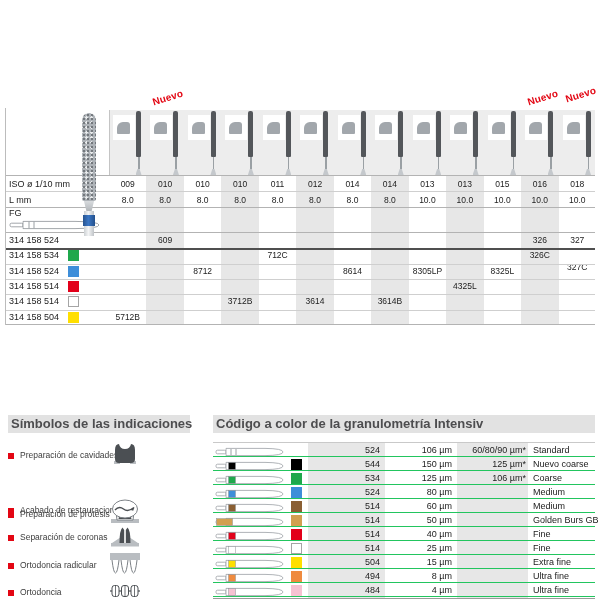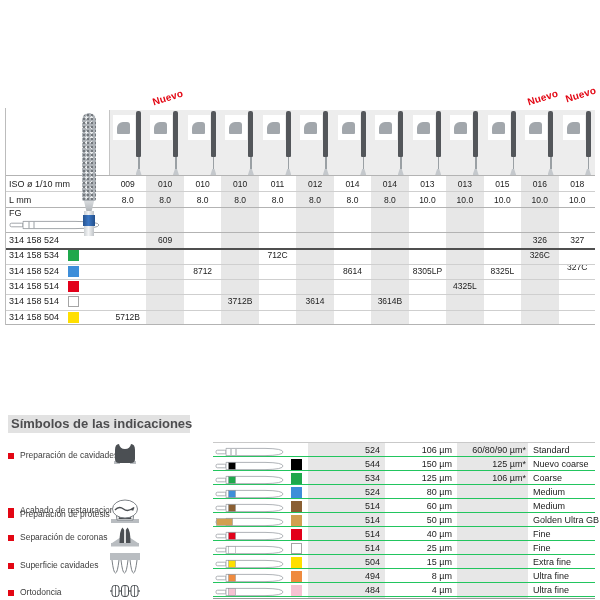--- a/index.html
+++ b/index.html
@@ -313,21 +313,21 @@
           <div class="sym-label">Separación de coronas</div>
           <div class="sym-icon"><svg width="100%" height="100%" viewBox="0 0 30 24">
               <rect x="1" y="19" width="28" height="3.5" fill="#b9bdc1"></rect>
               <path fill="#b9bdc1" d="M2 19 L11 13 L11 19 Z M28 19 L19 13 L19 19 Z"></path>
               <path fill="#4b4f53" d="M9.5 19 Q9.5 6 12.5 3.5 L14.2 6 L14.2 19 Z"></path>
               <path fill="#4b4f53" d="M20.5 19 Q20.5 6 17.5 3.5 L15.8 6 L15.8 19 Z"></path>
             </svg></div>
         </div>
         <div class="sym-row" style="top: 144.6px;">
           <div class="sym-bullet"></div>
-          <div class="sym-label">Superficie cavidades</div>
+          <div class="sym-label">Ortodoncia radicular</div>
           <div class="sym-icon"><svg width="100%" height="100%" viewBox="0 0 30 24">
               <rect x="0" y="1" width="30" height="7" fill="#b9bdc1"></rect>
               <path d="M2 8 Q3.5 21 5.5 21 Q7.5 21 9 8" fill="#fff" stroke="#7d8287" stroke-width="1"></path>
               <path d="M11 8 Q12.5 21 14.5 21 Q16.5 21 18 8" fill="#fff" stroke="#7d8287" stroke-width="1"></path>
               <path d="M20 8 Q21.5 21 23.5 21 Q25.5 21 27 8" fill="#fff" stroke="#7d8287" stroke-width="1"></path>
             </svg></div>
         </div>
         <div class="sym-row" style="top: 172px;">
           <div class="sym-bullet"></div>
           <div class="sym-label">Ortodoncia</div>
@@ -340,20 +340,21 @@
               </g>
               <line x1="5.5" y1="7" x2="5.5" y2="17" stroke="#4b4f53" stroke-width="0.8"></line>
               <line x1="15" y1="7" x2="15" y2="17" stroke="#4b4f53" stroke-width="0.8"></line>
               <line x1="24.5" y1="7" x2="24.5" y2="17" stroke="#4b4f53" stroke-width="0.8"></line>
             </svg></div>
         </div>
       </div>
   </div>
 
   <div id="grit-panel">
+    <div class="panel-title" style="left:0;top:0;width:382px">Código a color de la granulometría Intensiv</div>
     <div class="gband" style="left:95px;width:77px"></div>
     <div class="gband" style="left:244px;width:71px"></div>
     <div class="gline-top"></div>
     <div class="gline-bot"></div>
     <div id="grit-rows">
         <div class="grow" style="top: 28px;">
           <div class="gsvg"><svg width="70" height="12" viewBox="0 0 70 12">
               <rect x="1" y="4.2" width="10" height="3.6" rx="1.5" fill="#fff" stroke="#9aa0a4" stroke-width="0.8"></rect>
               <path d="M11 2.4 L50 2.4 Q68 2.6 68 6 Q68 9.4 50 9.6 L11 9.6 Z" fill="#fff" stroke="#9aa0a4" stroke-width="0.8"></path>
               <line x1="16" y1="3" x2="16" y2="9" stroke="#9aa0a4" stroke-width="1"></line>
@@ -415,21 +416,21 @@
         <div class="grow" style="top: 98px;">
           <div class="gsvg"><svg width="70" height="12" viewBox="0 0 70 12">
               <rect x="1" y="4.2" width="10" height="3.6" rx="1.5" fill="#fff" stroke="#9aa0a4" stroke-width="0.8"></rect>
               <path d="M11 2.4 L50 2.4 Q68 2.6 68 6 Q68 9.4 50 9.6 L11 9.6 Z" fill="#fff" stroke="#9aa0a4" stroke-width="0.8"></path>
               <rect x="1.5" y="2.6" width="16" height="6.8" fill="#d2a050" stroke="#8c9196" stroke-width="0.5"></rect>
             </svg></div>
           <div class="gswatch" style="background: rgb(210, 160, 80);"></div>
           <div class="gcode">514</div>
           <div class="gsize">50 µm</div>
           <div class="galt"></div>
-          <div class="gname">Golden Ultra GB</div>
+          <div class="gname">Golden Burs GB</div>
         </div>
         <div class="grow" style="top: 112px;">
           <div class="gsvg"><svg width="70" height="12" viewBox="0 0 70 12">
               <rect x="1" y="4.2" width="10" height="3.6" rx="1.5" fill="#fff" stroke="#9aa0a4" stroke-width="0.8"></rect>
               <path d="M11 2.4 L50 2.4 Q68 2.6 68 6 Q68 9.4 50 9.6 L11 9.6 Z" fill="#fff" stroke="#9aa0a4" stroke-width="0.8"></path>
               <rect x="13.5" y="2.6" width="7" height="6.8" fill="#e2001a" stroke="#8c9196" stroke-width="0.5"></rect>
             </svg></div>
           <div class="gswatch" style="background: rgb(226, 0, 26);"></div>
           <div class="gcode">514</div>
           <div class="gsize">40 µm</div>

